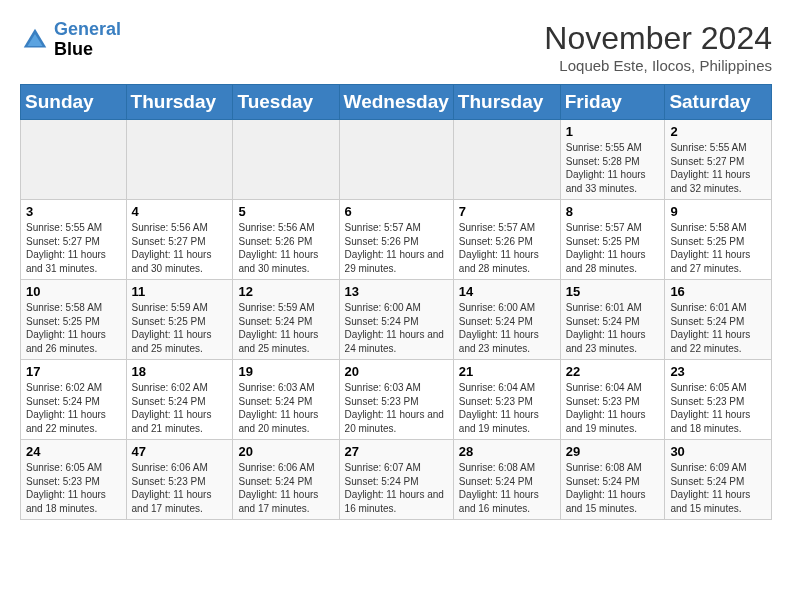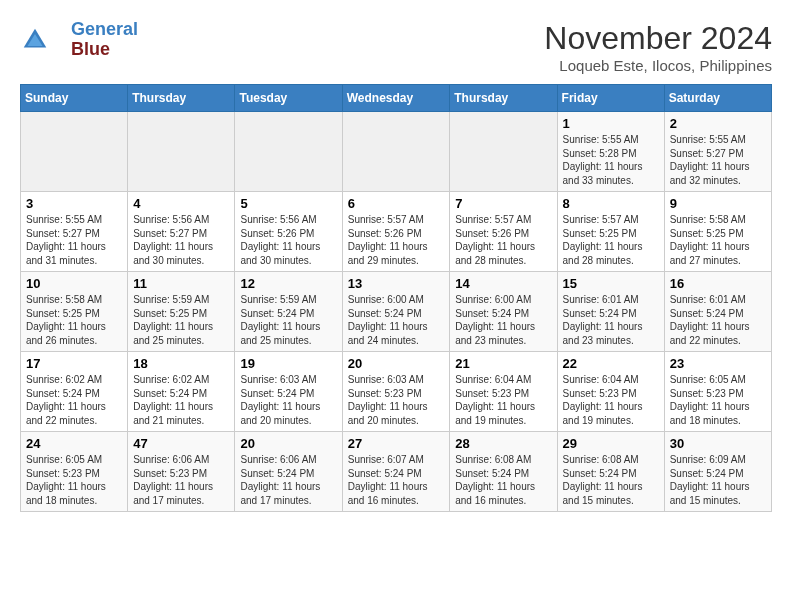--- a/index.html
+++ b/index.html
@@ -12,21 +12,21 @@
     }
     .header-area {
       display: flex;
       justify-content: space-between;
       align-items: flex-start;
       margin-bottom: 10px;
     }
     .logo {
       display: flex;
       align-items: center;
-      gap: 21px;
+      gap: 4px;
     }
     .logo-text {
       font-size: 18px;
       font-weight: bold;
       color: #333;
       line-height: 1.1;
     }
     .logo-text span {
       color: #3a7fc1;
     }
@@ -49,21 +49,21 @@
     .calendar {
       width: 100%;
       border-collapse: collapse;
       font-size: 11px;
     }
     .calendar thead th {
       background: #3a7fc1;
       color: #fff;
       padding: 6px 4px;
       text-align: left;
-      font-size: 12px;
+      font-size: 19px;
       font-weight: bold;
       border: 1px solid #2a6faa;
     }
     .calendar tbody td {
       border: 1px solid #ccc;
       vertical-align: top;
       padding: 4px 5px;
       width: 108px;
       min-height: 70px;
       background: #fff;
@@ -93,21 +93,21 @@
 <body>
 
 <div class="header-area">
   <div class="logo">
     <svg class="logo-icon" viewBox="0 0 40 40">
       <polygon points="20,5 35,30 5,30" fill="#3a7fc1"></polygon>
       <polygon points="20,12 30,28 10,28" fill="#5ba3e0"></polygon>
     </svg>
     <div class="logo-text">
       <div><span>General</span></div>
-      <div><span style="color:#7f1d1d">Blue</span></div>
+      <div><span style="color:#000000">Blue</span></div>
     </div>
   </div>
   <div class="title-area">
     <div class="month-year">November 2024</div>
     <div class="location">Loqueb Este, Ilocos, Philippines</div>
   </div>
 </div>
 
 <table class="calendar">
   <thead>

